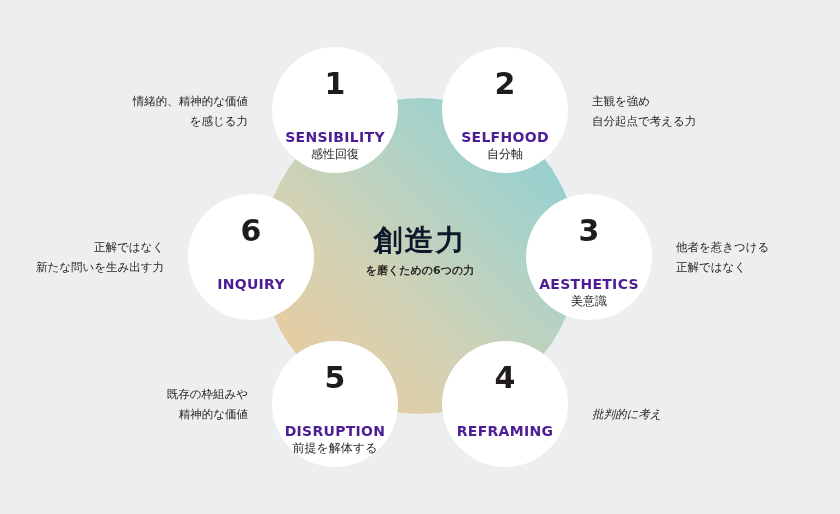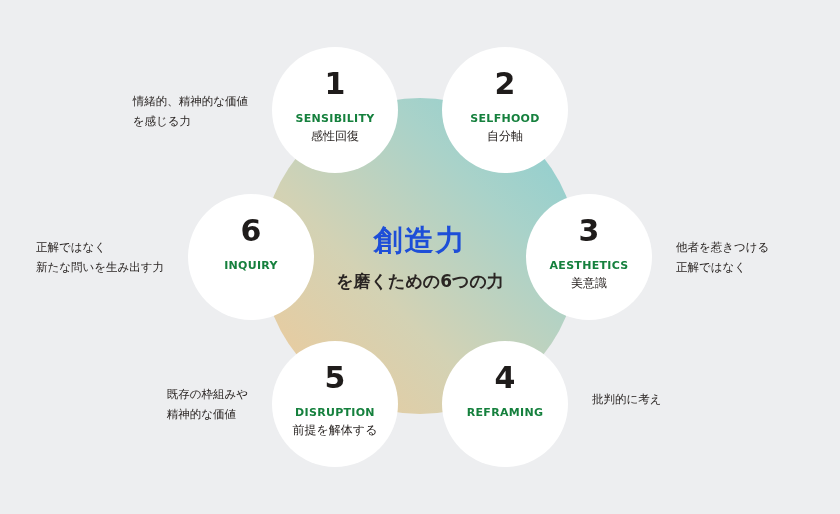--- a/index.html
+++ b/index.html
@@ -23,26 +23,26 @@
       position: absolute;
       left: 320px; top: 222px;
       width: 200px;
       text-align: center;
     }
     .core-title {
       font-size: 29px;
       font-weight: bold;
       letter-spacing: 2px;
       line-height: 36px;
-      color: #1d4ed8;
+      color: #0f172a;
       text-align: center;
     }
     .core-sub {
-      margin-top: 15px;
-      font-size: 17px;
+      margin-top: 5px;
+      font-size: 11px;
       font-weight: bold;
       line-height: 16px;
       color: #2a2523;
     }
 
     .node {
       position: absolute;
       width: 126px; height: 126px;
       border-radius: 50%;
       background: #ffffff;
@@ -51,43 +51,43 @@
     .node-num {
       display: block;
       margin-top: 20px;
       font-size: 30px;
       font-weight: bold;
       line-height: 34px;
       color: #1f1c1b;
     }
     .node-en {
       display: block;
-      margin-top: 10px;
-      font-size: 11px;
+      margin-top: 28px;
+      font-size: 14px;
       font-weight: bold;
       letter-spacing: 0.3px;
       line-height: 16px;
-      color: #15803d;
+      color: #4c1d95;
     }
     .node-ja {
       display: block;
       margin-top: 2px;
       font-size: 12px;
       line-height: 15px;
       color: #2a2523;
     }
 
     .desc {
       position: absolute;
       font-size: 11.5px;
       line-height: 20px;
       color: #2a2523;
       white-space: nowrap;
     }
-    .desc.right { }
+    .desc.right { text-align: right; }
     .desc.left { text-align: left; }
   </style>
 </head>
 <body>
 
 <div class="canvas">
 
   <div class="core"></div>
   <div class="core-text">
     <div class="core-title">創造力</div>
@@ -102,36 +102,40 @@
   <div class="desc right" style="right:592px; top:91px;">
     <div>情緒的、精神的な価値</div>
     <div>を感じる力</div>
   </div>
 
   <div class="node" style="left:442px; top:47px;">
     <span class="node-num">2</span>
     <span class="node-en">SELFHOOD</span>
     <span class="node-ja">自分軸</span>
   </div>
+  <div class="desc left" style="left:592px; top:91px;">
+    <div>主観を強め</div>
+    <div>自分起点で考える力</div>
+  </div>
 
   <div class="node" style="left:526px; top:194px;">
     <span class="node-num">3</span>
     <span class="node-en">AESTHETICS</span>
     <span class="node-ja">美意識</span>
   </div>
   <div class="desc left" style="left:676px; top:237px;">
     <div>他者を惹きつける</div>
     <div>正解ではなく</div>
   </div>
 
   <div class="node" style="left:442px; top:341px;">
     <span class="node-num">4</span>
     <span class="node-en">REFRAMING</span>
   </div>
-  <div class="desc left" style="left:592px; top:389px;">
+  <div class="desc left" style="left:592px; top:404px;font-style:italic;">
     <div>批判的に考え</div>
   </div>
 
   <div class="node" style="left:272px; top:341px;">
     <span class="node-num">5</span>
     <span class="node-en">DISRUPTION</span>
     <span class="node-ja">前提を解体する</span>
   </div>
   <div class="desc right" style="right:592px; top:384px;">
     <div>既存の枠組みや</div>

